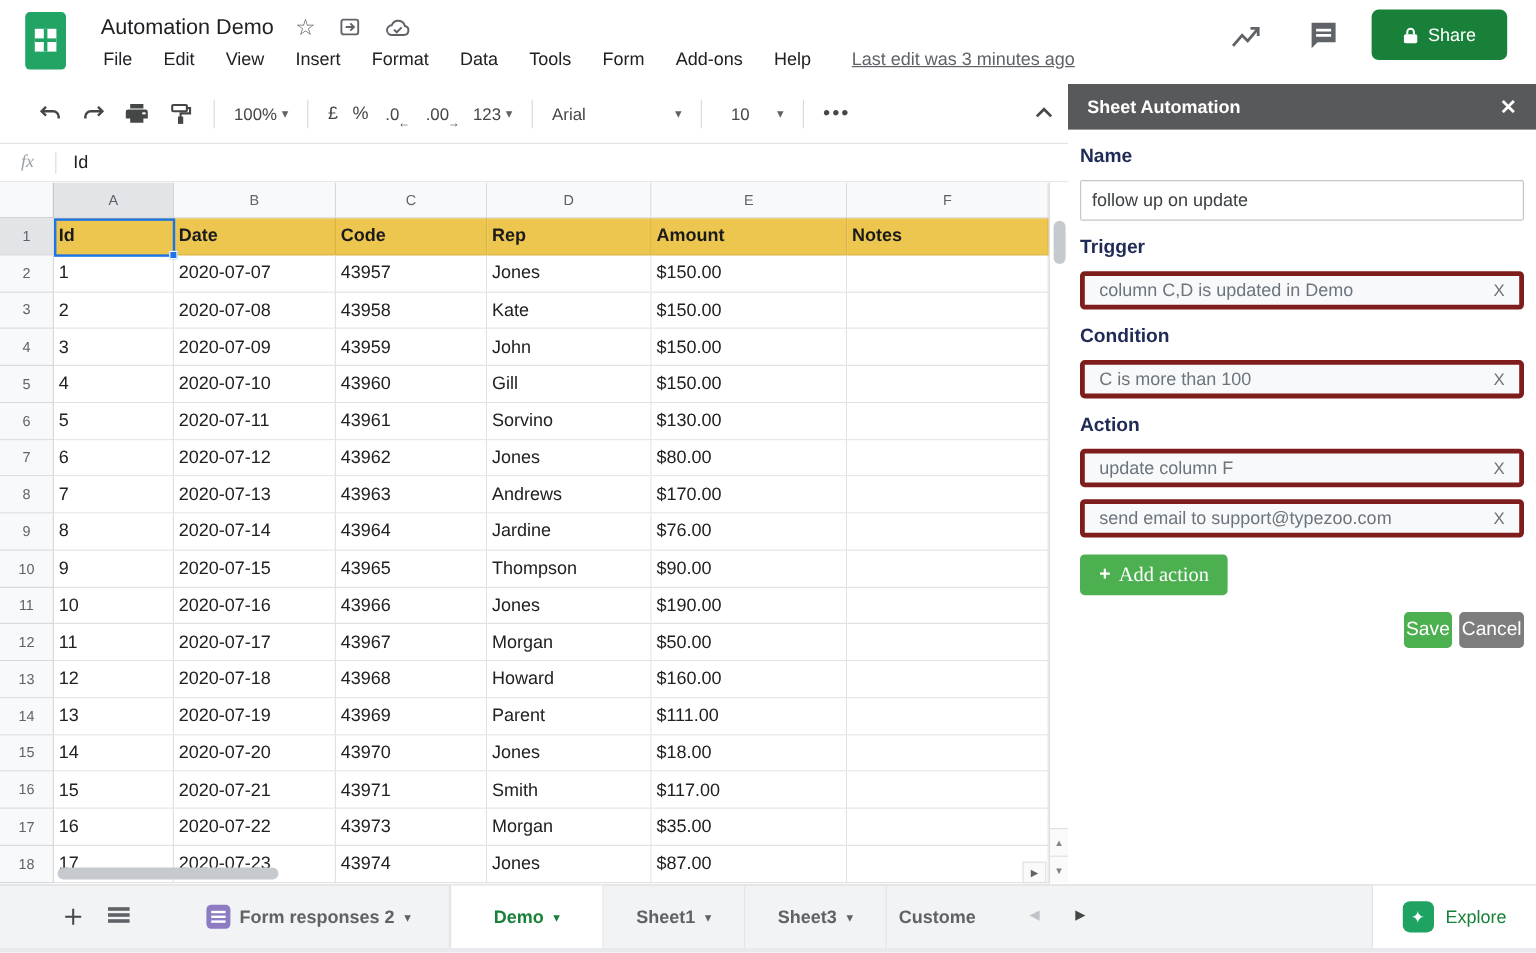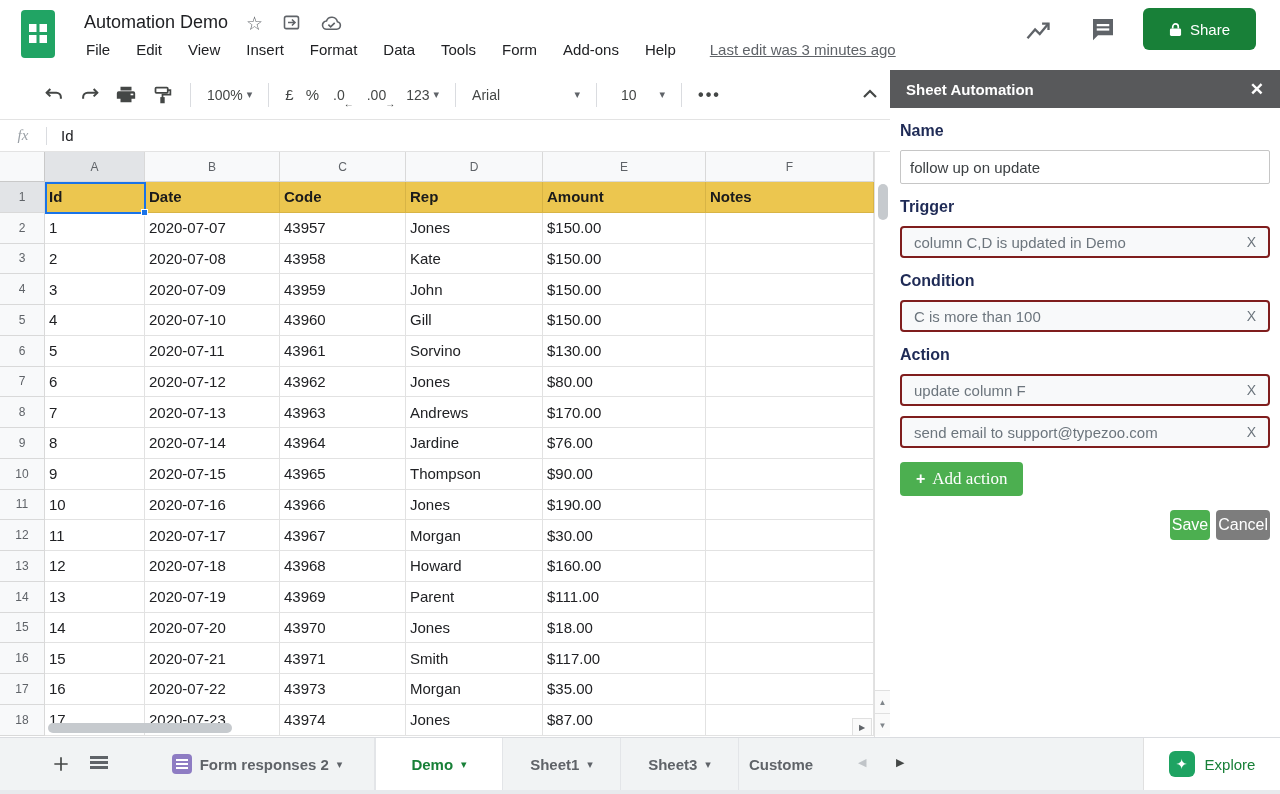--- a/index.html
+++ b/index.html
@@ -19,21 +19,21 @@
   .menu-item { font-size:15px; color:#202124; cursor:default; }
   #last-edit { font-size:15px; color:#5f6368; text-decoration:underline; margin-left:8px; }
   #insights-btn { left:1024px; top:16px; }
   #comment-btn { left:1088px; top:14px; }
   #share-btn { left:1143px; top:8px; width:113px; height:42px; background:#188038; border-radius:6px;
                display:flex; align-items:center; justify-content:center; gap:8px; color:#fff; }
   #share-label { font-size:15px; font-weight:normal; }
 
   
   #toolbar { left:0; top:70px; width:890px; height:50px; background:#fff; border-bottom:1px solid #e3e3e3;
-             display:flex; align-items:center; padding-left:36px; }
+             display:flex; align-items:center; padding-left:24px; }
   .tb-icon { display:flex; align-items:center; justify-content:center; width:26px; height:26px; margin:0 5px; }
   .tb-sep { width:1px; height:24px; background:#dadce0; margin:0 10px; }
   .tb-text { font-size:14px; color:#444746; margin:0 6px; display:flex; align-items:center; gap:4px; }
   .caret { font-size:11px; color:#5f6368; }
   .decfmt { position:relative; margin:0 8px; font-size:14px; color:#444746; }
   .decfmt .sub { position:absolute; font-size:10px; bottom:-6px; right:-9px; color:#444746; }
   #more-dots { letter-spacing:2px; color:#444746; font-size:16px; font-weight:bold; margin-left:6px; }
   #collapse-btn { position:absolute; left:858px; top:82px; }
 
   
@@ -78,21 +78,21 @@
   
   #panel { left:890px; top:70px; width:390px; height:667px; background:#fff; }
   #panel-header { height:38px; background:#58595b; display:flex; align-items:center; justify-content:space-between;
                   padding:0 16px; }
   #panel-title { color:#fff; font-size:15px; font-weight:bold; }
   #panel-close { color:#fff; font-size:17px; font-weight:bold; }
   #panel-body { padding:0 10px; }
   .p-heading { font-size:16px; font-weight:bold; color:#1f2b56; margin-top:14px; }
   #name-input { margin-top:10px; width:370px; height:34px; border:1px solid #c6c6c6; border-radius:2px;
                 font-size:15px; color:#3c4043; padding:0 9px; font-family:"Liberation Sans",sans-serif; }
-  .chip { margin-top:10px; height:32px; background:#f8f9fa; border:2px solid #7f1d1d; border-radius:4px;
+  .chip { margin-top:10px; height:32px; background:#f8f9fa; border:4px solid #7f1d1d; border-radius:4px;
           display:flex; align-items:center; justify-content:space-between; padding:0 12px;gap:6px; }
   .chip-label { font-size:15px; color:#6c757d; white-space:nowrap; overflow:hidden; }
   .chip-x { font-size:14px; color:#6c757d; }
   #add-action-btn { margin-top:14px; display:inline-flex; align-items:center; gap:7px; background:#4caf50;
                     border-radius:4px; padding:7px 16px; color:#fff; }
   #add-action-plus { font-size:16px; font-weight:bold; line-height:1; }
   #add-action-label { font-family:"Liberation Serif", serif; font-size:17px; }
   #save-row { margin-top:14px; display:flex; justify-content:flex-end; gap:6px; }
   .pbtn { border-radius:4px; padding:6px 2px; color:#fff; font-size:16px; }
   #save-btn { background:#4caf50; }
@@ -369,21 +369,21 @@
           <div class="cell c4">Jones</div>
           <div class="cell c5">$190.00</div>
           <div class="cell c6"></div>
         </div>
         <div class="row">
           <div class="rownum c0">12</div>
           <div class="cell c1">11</div>
           <div class="cell c2">2020-07-17</div>
           <div class="cell c3">43967</div>
           <div class="cell c4">Morgan</div>
-          <div class="cell c5">$30.00</div>
+          <div class="cell c5">$50.00</div>
           <div class="cell c6"></div>
         </div>
         <div class="row">
           <div class="rownum c0">13</div>
           <div class="cell c1">12</div>
           <div class="cell c2">2020-07-18</div>
           <div class="cell c3">43968</div>
           <div class="cell c4">Howard</div>
           <div class="cell c5">$160.00</div>
           <div class="cell c6"></div>

